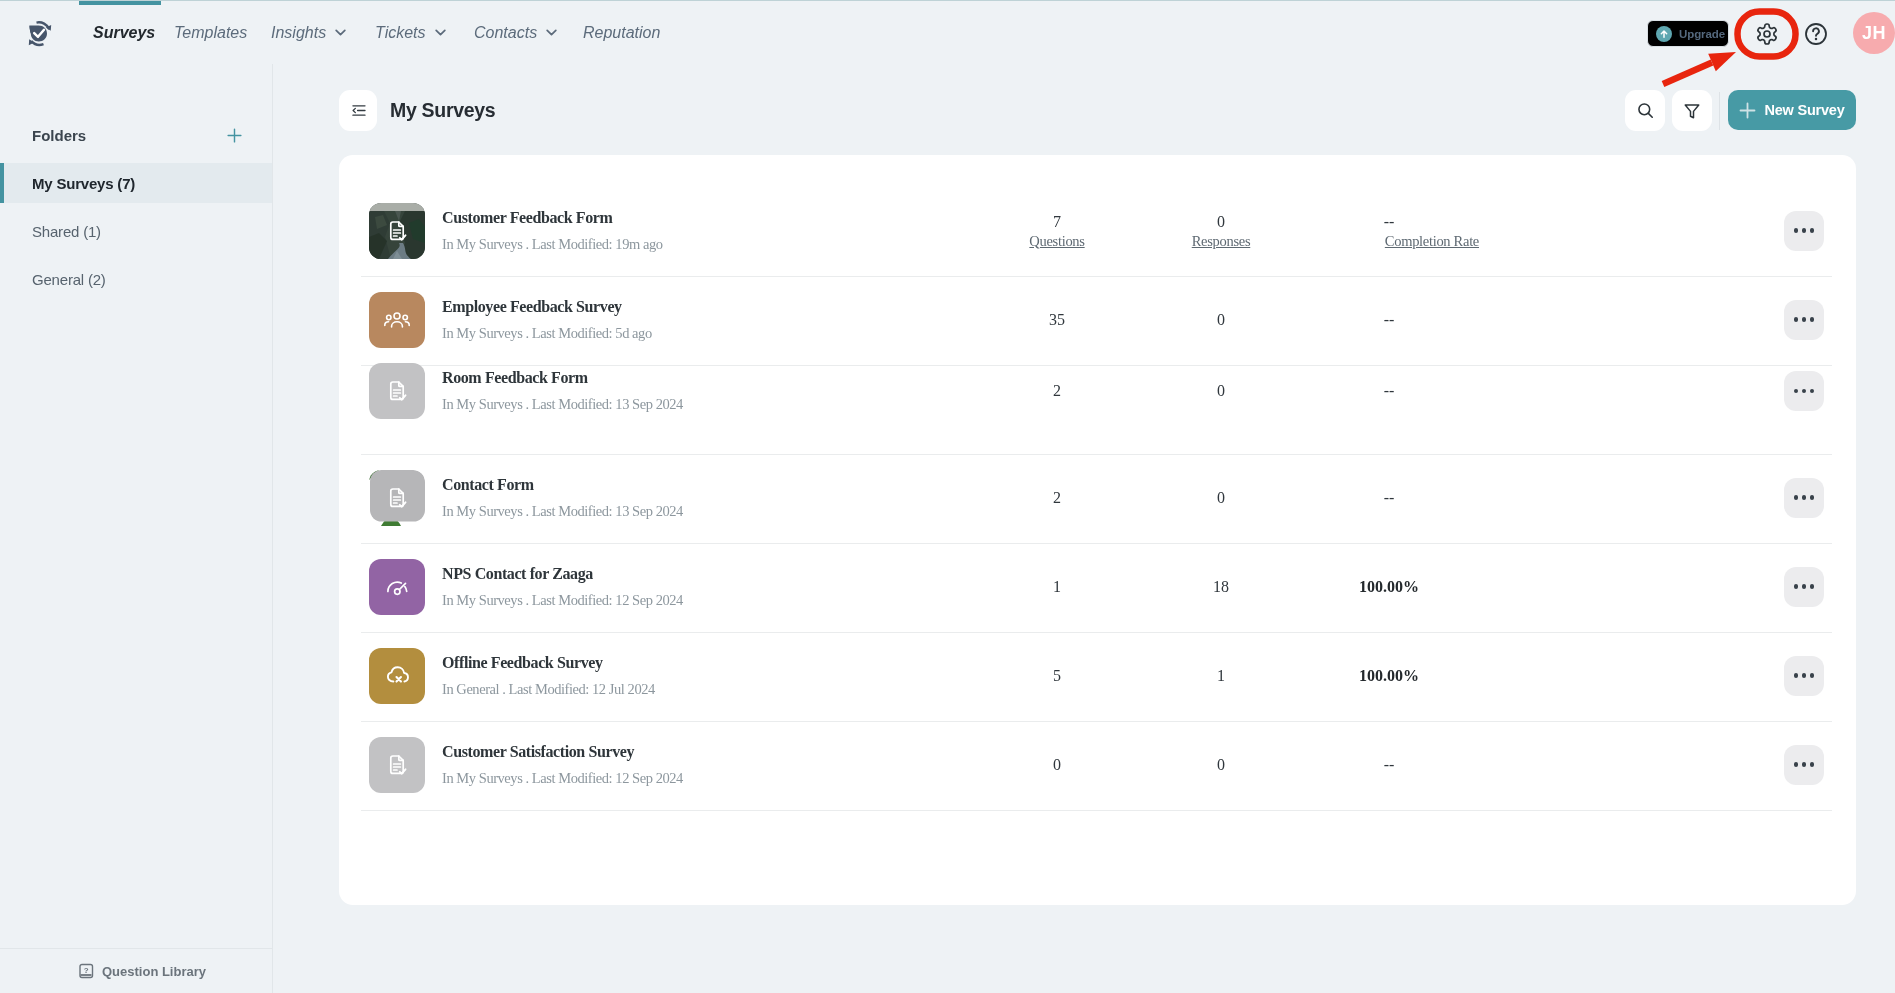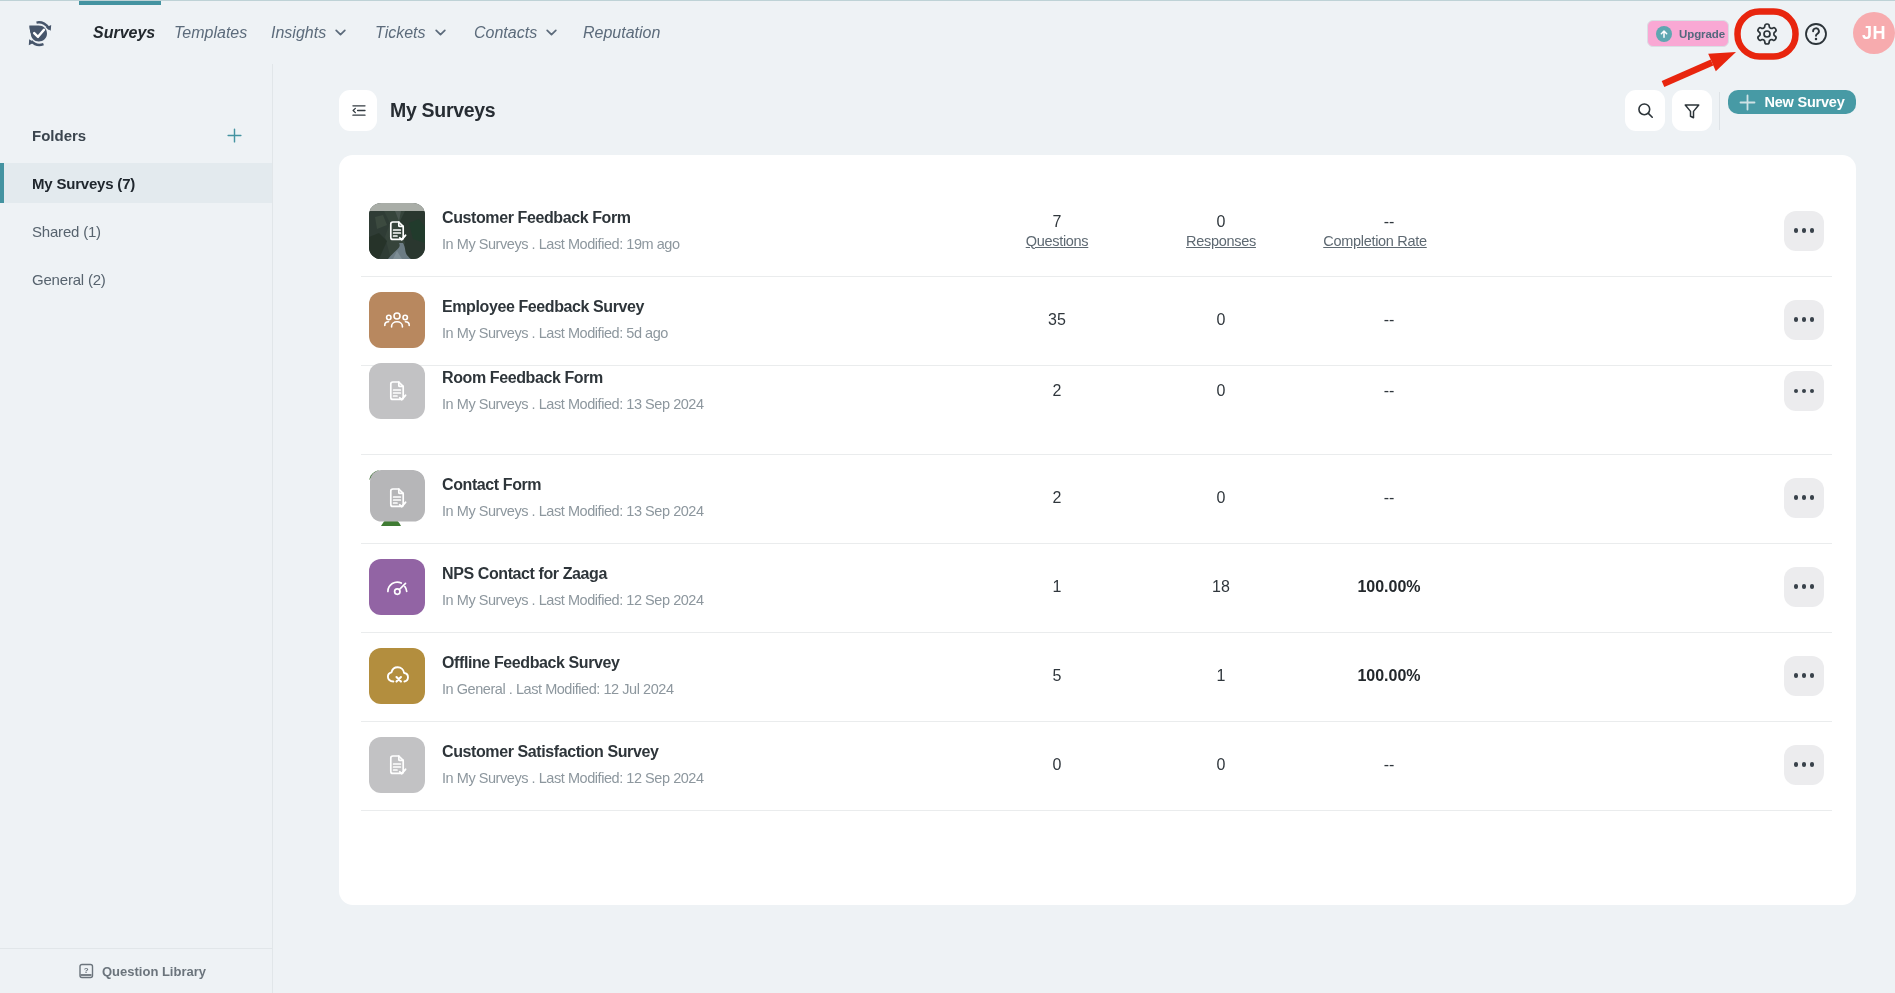--- a/index.html
+++ b/index.html
@@ -6,21 +6,21 @@
 html,body { width:1895px; height:993px; overflow:hidden; }
 body { font-family:"Liberation Sans", sans-serif; background:#eef2f5; position:relative; }
 
 
 .topbar { position:absolute; left:0; top:0; width:1895px; height:64px; background:#eef2f5; border-top:1px solid #bed2d6; }
 .activebar { position:absolute; left:79px; top:1px; width:82px; height:4px; background:#4493a1; }
 .logo { position:absolute; left:26px; top:20px; width:27px; height:27px; }
 .nav-item { position:absolute; top:24px; font-size:16px; color:#5c6b7b; white-space:nowrap;font-style:italic; }
 .nav-item.active { color:#23292e; font-weight:bold; }
 .chev { display:inline-block; width:13px; height:13px; margin-left:8px; position:relative; top:1px; }
-.upgrade { position:absolute; left:1647px; top:20px; width:82px; height:27px; background:#f9a8d4; border:1px solid #d9dfe4; border-radius:6px; display:flex; align-items:center; padding-left:8px; }
+.upgrade { position:absolute; left:1647px; top:20px; width:82px; height:27px; background:#000000; border:1px solid #d9dfe4; border-radius:6px; display:flex; align-items:center; padding-left:8px; }
 .upgrade .circ { width:16px; height:16px; border-radius:50%; background:#5fa7b1; display:flex; align-items:center; justify-content:center; }
 .upgrade .txt { font-size:11.5px; font-weight:bold; color:#54687d; margin-left:7px; letter-spacing:-0.1px; }
 .iconbtn { position:absolute; top:22px; width:24px; height:24px; color:#2c3439; }
 .avatar { position:absolute; left:1853px; top:12px; width:42px; height:42px; border-radius:50%; background:#f7abae; color:#ffffff; font-size:18px; font-weight:bold; display:flex; align-items:center; justify-content:center; letter-spacing:0.5px; }
 
 
 .sidebar { position:absolute; left:0; top:64px; width:273px; height:929px; background:#eef2f5; border-right:1px solid #e1e6e9; }
 .folders-head { position:absolute; left:32px; top:127px; font-size:15px; font-weight:bold; color:#3b454e;text-align:right; }
 .folders-plus { position:absolute; left:226px; top:127px; width:17px; height:17px; color:#4493a1; }
 .fitem { position:absolute; left:0; width:272px; height:40px; display:flex; align-items:center; padding-left:32px; font-size:15px; letter-spacing:-0.2px; color:#57636e; }
@@ -28,26 +28,26 @@
 .side-foot { position:absolute; left:0; top:948px; width:272px; height:45px; border-top:1px solid #e1e6e9; display:flex; align-items:center; justify-content:center; padding-left:12px; color:#6b747c; font-size:13px; font-weight:bold; }
 .side-foot svg { margin-right:7px; }
 
 
 .sqbtn { position:absolute; background:#ffffff; border-radius:11px; display:flex; align-items:center; justify-content:center; color:#333b41; }
 .collapse-btn { left:339px; top:90px; width:38px; height:41px; }
 .page-title { position:absolute; left:390px; top:99px; font-size:19.5px; letter-spacing:-0.3px; font-weight:bold; color:#272d33; }
 .search-btn { left:1625px; top:90px; width:40px; height:41px; }
 .filter-btn { left:1672px; top:90px; width:40px; height:41px; }
 .vdiv { position:absolute; left:1719px; top:92px; width:1px; height:38px; background:#dde2e6; }
-.new-survey { position:absolute; left:1728px; top:90px; width:128px; height:24px; background:#479aa5; border-radius:10px; display:flex; align-items:center; justify-content:center; color:#ffffff; font-size:14.5px; font-weight:bold; letter-spacing:-0.2px; }
+.new-survey { position:absolute; left:1728px; top:90px; width:128px; height:40px; background:#479aa5; border-radius:10px; display:flex; align-items:center; justify-content:center; color:#ffffff; font-size:14.5px; font-weight:bold; letter-spacing:-0.2px; }
 .new-survey svg { margin-right:8px; }
 
 
 .card { position:absolute; left:339px; top:155px; width:1517px; height:750px; background:#ffffff; border-radius:14px; }
-.row { position:absolute; left:0; width:1547px; height:89px; }
+.row { position:absolute; left:0; width:1547px; height:89px;font-family:Liberation Serif, serif; }
 .rowline { position:absolute; left:22px; width:1471px; height:1px; background:#eaeced; }
 .thumb { position:absolute; left:30px; top:16px; width:56px; height:56px; border-radius:12px; display:flex; align-items:center; justify-content:center; overflow:hidden; }
 .rtitle { position:absolute; left:103px; top:22px; font-size:16px; letter-spacing:-0.4px; font-weight:bold; color:#2e353a; }
 .rsub { position:absolute; left:103px; top:49px; font-size:14.5px; letter-spacing:-0.45px; color:#8d979e; }
 .num { position:absolute; font-size:16px; color:#30373d; text-align:center; width:120px; }
 .num.q { left:658px; }
 .num.r { left:822px; }
 .num.c { left:970px; width:160px; }
 .bold { font-weight:bold; color:#23282c; }
 .collabel { position:absolute; top:76px; font-size:14.5px; letter-spacing:-0.3px; color:#5e6972; text-decoration:underline; text-align:center; width:160px; }
@@ -180,21 +180,21 @@
         <path d="M14.8 18.8 l1.9 1.9 3.8-4.4" stroke-width="1.9"></path>
       </svg>
     </div>
     <div class="rtitle">Customer Feedback Form</div>
     <div class="rsub">In My Surveys . Last Modified: 19m ago</div>
     <div class="num q" style="top:26px;">7</div>
     <div class="num r" style="top:26px;">0</div>
     <div class="num c" style="top:26px;">--</div>
     <div class="collabel" style="left:658px;width:120px;top:46px;">Questions</div>
     <div class="collabel" style="left:822px;width:120px;top:46px;">Responses</div>
-    <div class="collabel" style="left:956px;top:46px;">Completion Rate</div>
+    <div class="collabel" style="left:980px;top:46px;text-align:right;">Completion Rate</div>
     <div class="dots">
         <span></span>
         <span></span>
         <span></span>
       </div>
   </div>
   <div class="rowline" style="top:120.5px;"></div>
 
   <div class="row" style="top:120.5px;">
     <div class="thumb t-emp">

